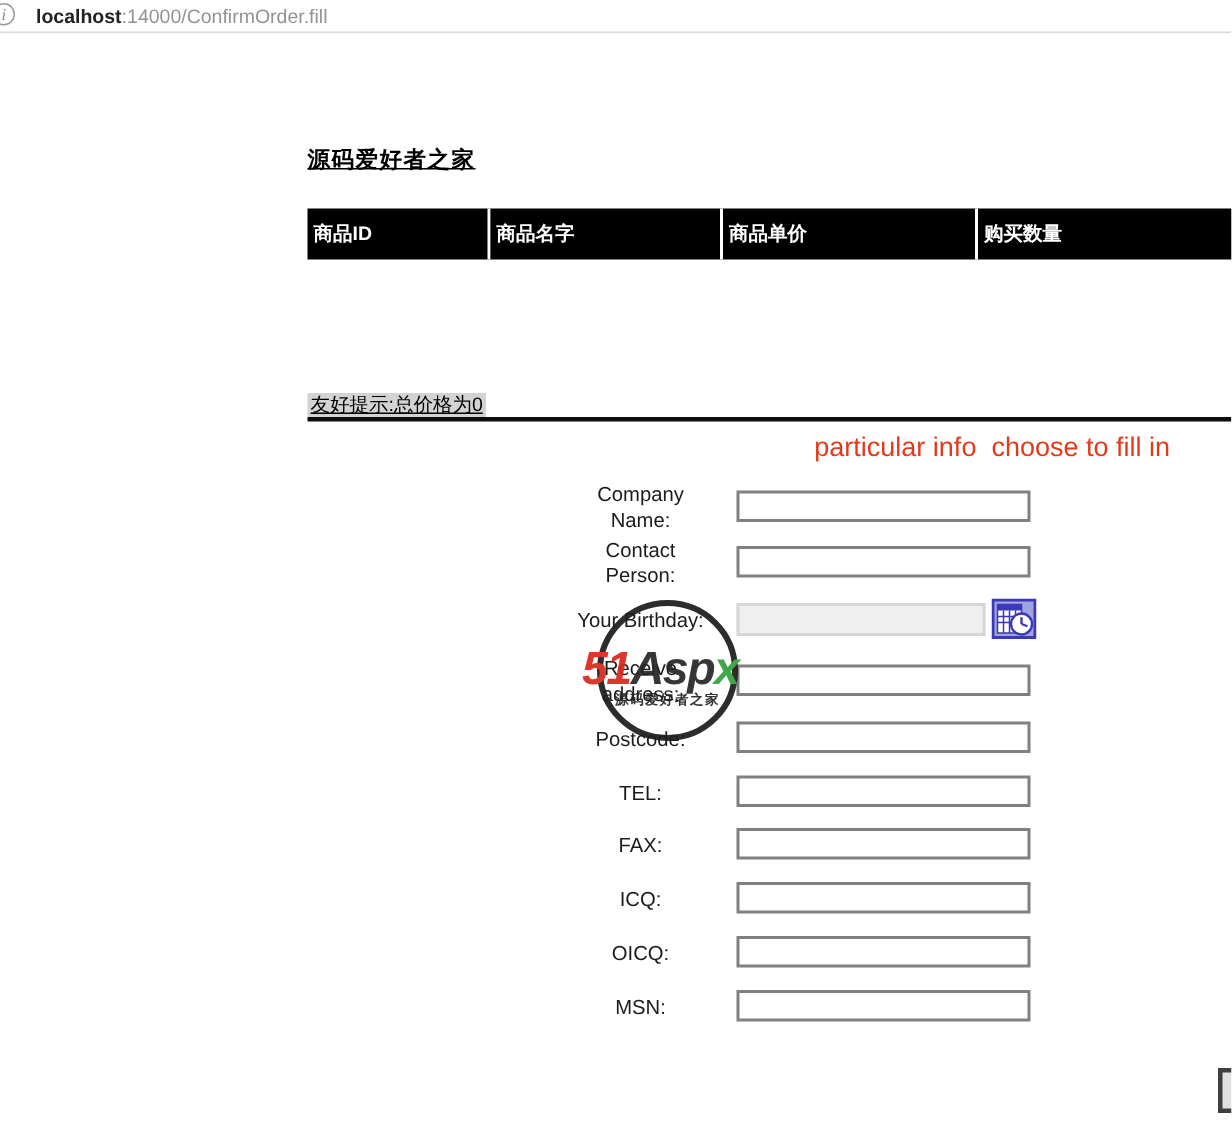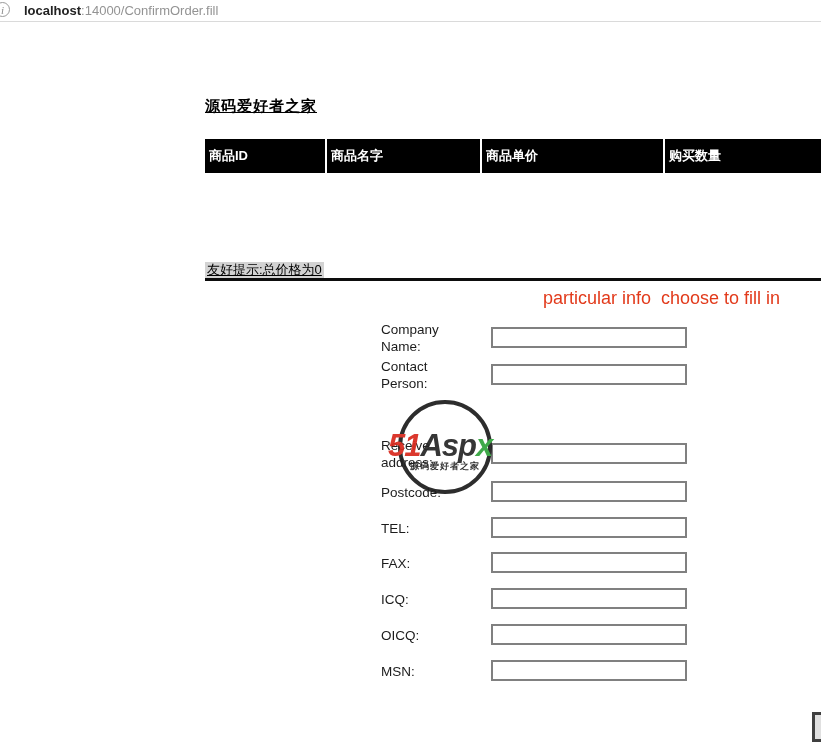--- a/index.html
+++ b/index.html
@@ -38,21 +38,21 @@
     display:flex;
   }
   .cart-th {
     height:34px; background:#000; color:#fff;
     font-size:13px; font-weight:bold;
     display:flex; align-items:center;
     padding-left:4px; border-right:2px solid #fff;
   }
   .cart-th.c0 { width:122px; }
   .cart-th.c1 { width:155px; }
-  .cart-th.c2 { width:183px; }
+  .cart-th.c2 { width:170px; }
   .cart-th.c3 { width:185px; }
   .cart-th.c4 { width:200px; border-right:none; }
 
   
   .tip {
     position:absolute; left:205px; top:262px;
     font-size:13px; color:#000; background:#d3d3d3;
     text-decoration:underline; padding:0 2px; line-height:16px;
   }
   .rule {
@@ -62,21 +62,21 @@
 
   
   .form-heading {
     position:absolute; left:300px; top:288px; width:480px;
     font-size:18px; text-align:right; padding-left:118px;
     white-space:pre-wrap; color:#e23a1b;
   }
   .form-row { position:absolute; left:0; width:821px; height:28px; }
   .f-label {
     position:absolute; left:381px; width:92px;
-    font-size:13.5px; color:#1c1c1c; text-align:left; line-height:17px;
+    font-size:13.5px; color:#1c1c1c; text-align:center; line-height:17px;
   }
   .f-label.one { top:3px; }
   .f-label.two { top:-6px; }
   .f-input {
     position:absolute; left:491px; top:0; width:196px; height:21px;
     border:2px solid #808080; background:#fff;
     font-size:13px; padding:0 3px; outline:none;
   }
   .f-input.birthday {
     width:166px; height:22px; background:#efefef; border:2px solid #d6d6d6;
@@ -141,20 +141,39 @@
   <div class="form-row" style="top:327px">
     <label class="f-label two">Company Name:</label>
     <input class="f-input" type="text" value="" style="">
   </div>
 
   <div class="form-row" style="top:364px">
     <label class="f-label two">Contact Person:</label>
     <input class="f-input" type="text" value="" style="">
   </div>
 
+  <div class="form-row" style="top:402px">
+    <label class="f-label one">Your Birthday:</label>
+    <input class="f-input birthday" type="text" readonly="" value="" style="">
+    <button class="picker-btn">
+      <svg width="30" height="27" viewBox="0 0 30 27" xmlns="http://www.w3.org/2000/svg">
+        <rect x="1" y="1" width="28" height="25" fill="#a2a2e0" stroke="#3a3ab8" stroke-width="2"></rect>
+        <rect x="4" y="4" width="16" height="19" fill="#ffffff" stroke="#3a3ab8" stroke-width="1"></rect>
+        <rect x="4" y="4" width="16" height="4" fill="#3a3ab8"></rect>
+        <line x1="4" y1="12" x2="20" y2="12" stroke="#3a3ab8" stroke-width="1"></line>
+        <line x1="4" y1="16" x2="20" y2="16" stroke="#3a3ab8" stroke-width="1"></line>
+        <line x1="8" y1="8" x2="8" y2="23" stroke="#3a3ab8" stroke-width="1"></line>
+        <line x1="12" y1="8" x2="12" y2="23" stroke="#3a3ab8" stroke-width="1"></line>
+        <line x1="16" y1="8" x2="16" y2="23" stroke="#3a3ab8" stroke-width="1"></line>
+        <circle cx="20" cy="17" r="7" fill="#ffffff" stroke="#3a3ab8" stroke-width="1.6"></circle>
+        <line x1="20" y1="17" x2="20" y2="12.5" stroke="#3a3ab8" stroke-width="1.6"></line>
+        <line x1="20" y1="17" x2="24" y2="18.5" stroke="#3a3ab8" stroke-width="1.6"></line>
+      </svg>
+    </button>
+  </div>
 
   <div class="form-row" style="top:443px">
     <label class="f-label two">Receive address:</label>
     <input class="f-input" type="text" value="" style="">
   </div>
 
   <div class="form-row" style="top:481px">
     <label class="f-label one">Postcode:</label>
     <input class="f-input" type="text" value="" style="">
   </div>

